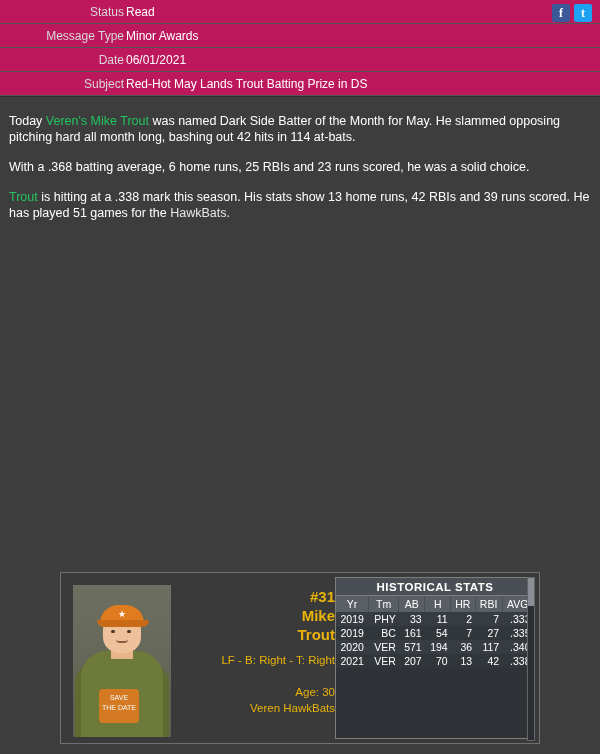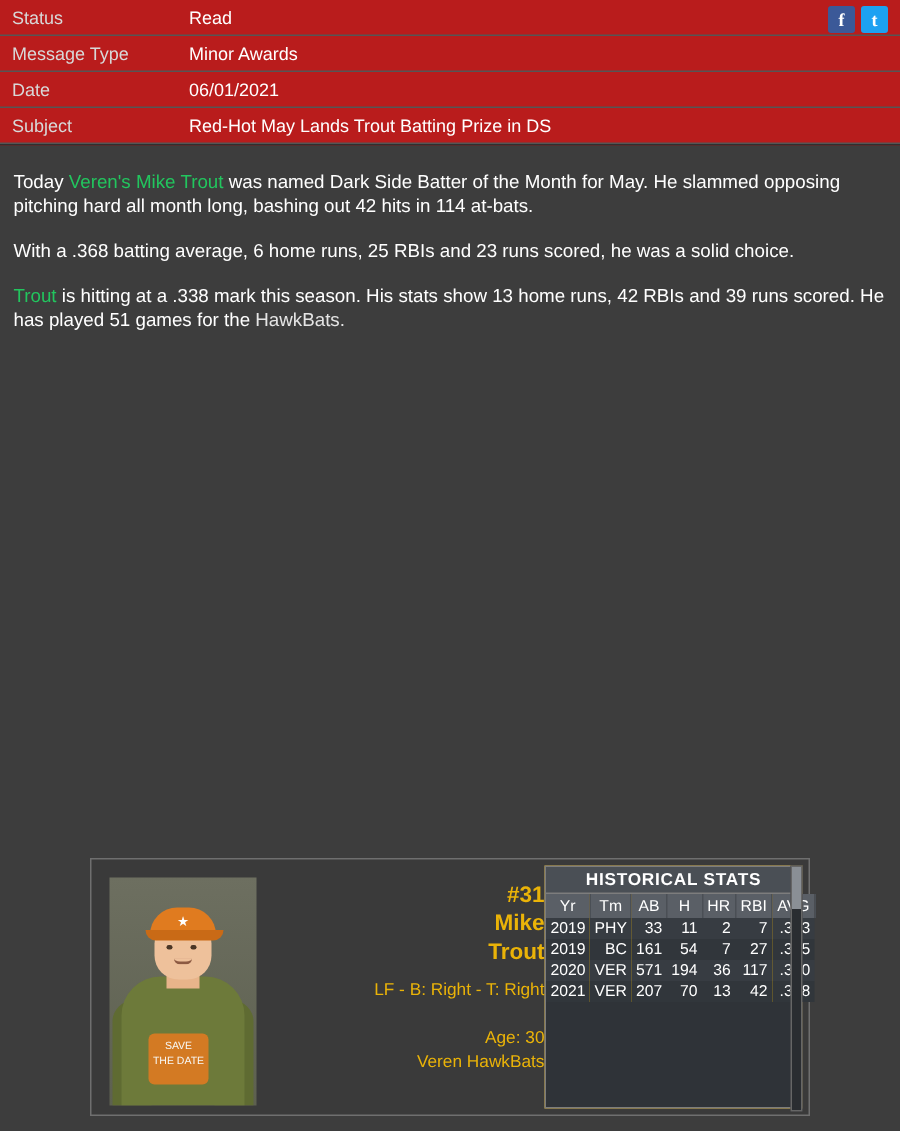--- a/index.html
+++ b/index.html
@@ -10,23 +10,24 @@
     height: 754px;
     background: #3d3d3d;
     font-family: "Liberation Sans", sans-serif;
     overflow: hidden;
   }
   body { position: relative; }
 
   
   .header {
     width: 600px;
-    background: #b91c1c;
+    background: #be185d;
     border-bottom: 1px solid #2f2f2f;
     position: relative;
+    text-align: right;
   }
   .hdr-row {
     display: flex;
     align-items: center;
     height: 24px;
     border-bottom: 1px solid #555;
   }
   .hdr-row:last-child { border-bottom: 1px solid #2b2b2b; }
   .hdr-label {
     width: 124px;
@@ -158,23 +159,23 @@
     padding-top: 14px;
     text-align: right;
     color: #eab308;
   }
   .info .num { font-size: 15px; font-weight: bold; line-height: 19px; }
   .info .fname { font-size: 15px; font-weight: bold; line-height: 19px; }
   .info .lname { font-size: 15px; font-weight: bold; line-height: 19px; }
   .info .meta { font-size: 11.5px; line-height: 16px; margin-top: 8px; }
 
   .stats-panel {
-    width: 172px;
+    width: 200px;
     margin: 4px 4px 4px 0;
-    background: #eab308;
+    background: #a21caf;
     border: 1px solid #7d7d7d;
     display: flex;
     flex-direction: column;
   }
   .stats-title {
     background: #4a4f55;
     color: #ffffff;
     font-size: 11.5px;
     font-weight: bold;
     text-align: center;

